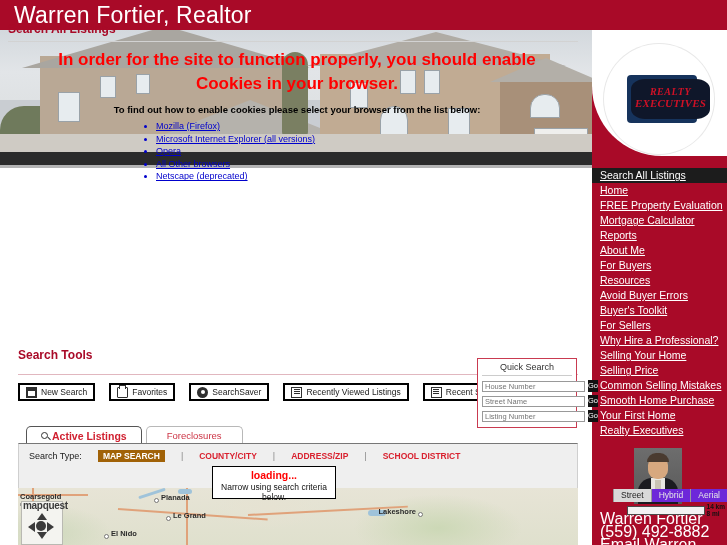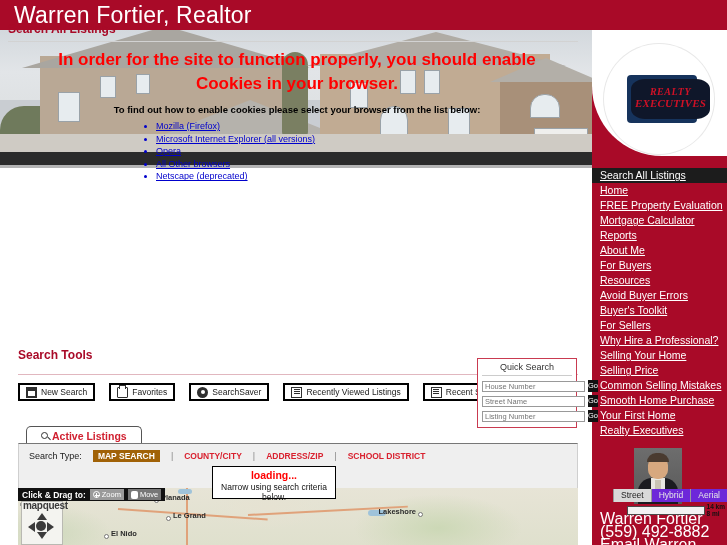--- a/index.html
+++ b/index.html
@@ -297,21 +297,21 @@
     position:relative; display:inline-block;
   }
   .magnifier:after{
     content:""; position:absolute; left:5px; top:5px; width:4px; height:1.4px;
     background:#333; transform:rotate(45deg);
   }
   .searchpanel{
     position:absolute; left:18px; top:443px; width:560px; height:48px;
     background:#efefef; border:1px solid #cfcfcf; border-top:1px solid #777;
   }
-  .sp-row{ display:flex; align-items:center; gap:11px; padding:6px 0 0 10px; }
+  .sp-row{ display:flex; align-items:center; gap:16px; padding:6px 0 0 10px; }
   .sp-label{ font-size:9px; color:#222; }
   .sp-active{
     background:#a16207; color:#fff; font-size:8.5px; font-weight:bold;
     padding:1px 5px; cursor:pointer;
   }
   .sp-pipe{ color:#888; font-size:9px; }
   .sp-link{ color:#d9212f; font-size:8.5px; font-weight:bold; cursor:pointer; }
 
   
   .loading-box{
@@ -556,20 +556,23 @@
       <input class="qs-input" placeholder="Listing Number" style="">
       <div class="qs-go">Go</div>
     </div>
   </div>
 
   <div class="tabs">
     <div class="tab active">
       <span class="magnifier"></span>
       <span>Active Listings</span>
     </div>
+    <div class="tab inactive">
+      <span>Foreclosures</span>
+    </div>
   </div>
 
   <div class="searchpanel">
     <div class="sp-row">
       <span class="sp-label">Search Type:</span>
       <span class="sp-active">MAP SEARCH</span>
       <span class="sp-pipe">|</span>
       <span class="sp-link">COUNTY/CITY</span>
       <span class="sp-pipe">|</span>
       <span class="sp-link">ADDRESS/ZIP</span>
@@ -606,31 +609,20 @@
     <div class="town" style="left:2px;top:14px;">
       <div class="dot"></div>
       <div class="lbl" style="left:0px;top:-10px;">Coarsegold</div>
     </div>
     <div class="town" style="left:400px;top:24px;">
       <div class="dot"></div>
       <div class="lbl left">Lakeshore</div>
     </div>
   </div>
 
-  <div class="dragbar">
-    <span class="dl">Click &amp; Drag to:</span>
-    <span class="dchip on">
-      <span class="plus-ico"></span>
-      <span>Zoom</span>
-    </span>
-    <span class="dchip">
-      <span class="hand-ico"></span>
-      <span>Move</span>
-    </span>
-  </div>
 
   <div class="mq-panel"></div>
   <div class="mq-word">mapquest</div>
   <div class="mq-pad">
     <div class="pad-u"></div>
     <div class="pad-d"></div>
     <div class="pad-l"></div>
     <div class="pad-r"></div>
     <div class="pad-c"></div>
   </div>

